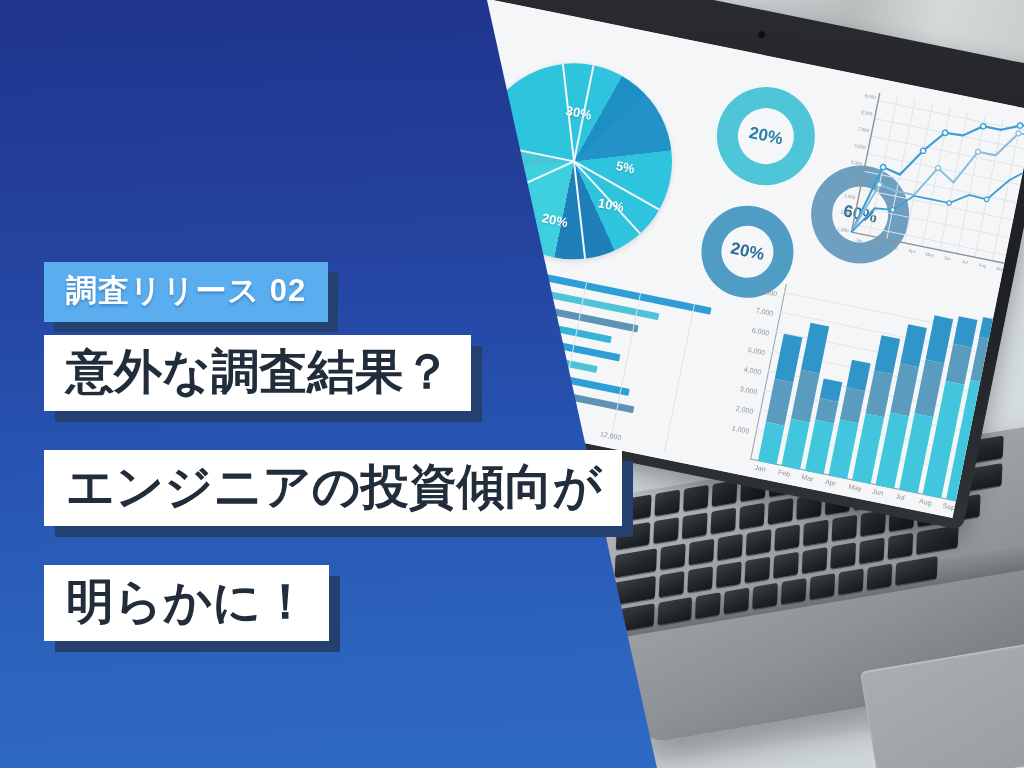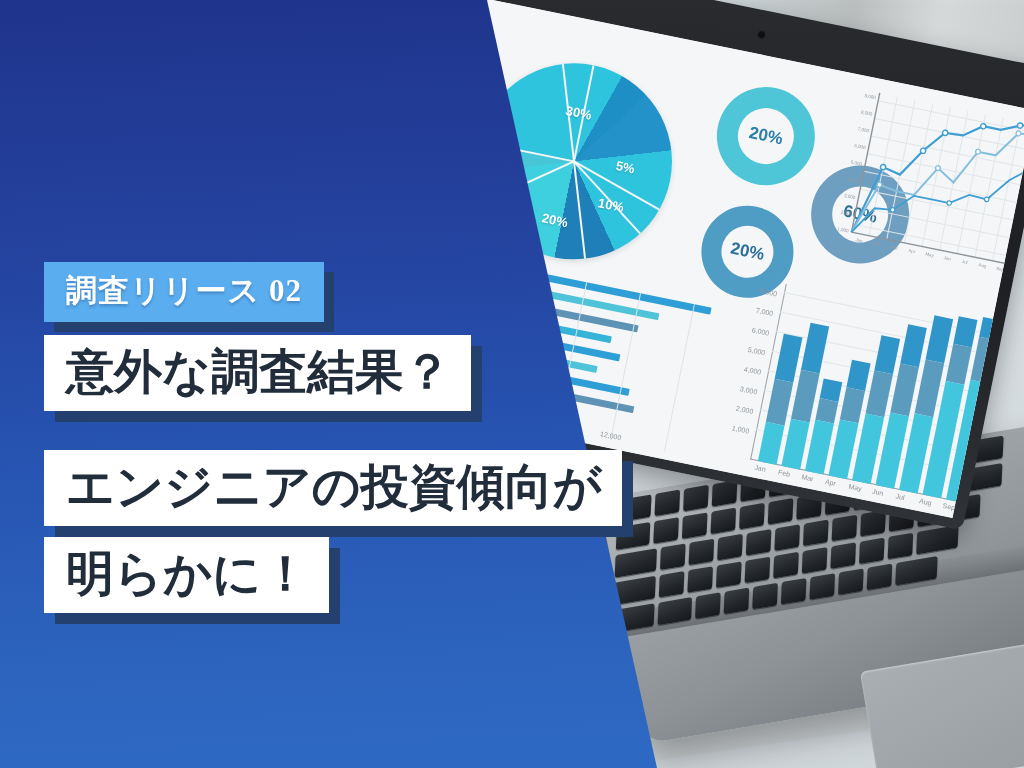--- a/index.html
+++ b/index.html
@@ -154,36 +154,36 @@
   .logo-line.l1 { font-size:44px; }
   .logo-line.l2 { font-size:52px; margin-top:3px; }
 
   
   .badge-wrap { position:absolute; left:44px; top:262px; }
   .badge-shadow { position:absolute; left:10px; top:10px; width:100%; height:100%; background:#23406e; }
   .badge {
     position:relative; background:#5aaef0; color:#ffffff;
     font-size:31px; font-weight:700; letter-spacing:1px;
     padding:8px 22px 10px 22px; white-space:nowrap;
-    font-family:Liberation Serif, serif;
+    font-family:Liberation Sans, sans-serif;
     text-shadow:0 2px 3px rgba(20,50,100,.35);
   }
 
   
   .title-line { position:absolute; }
   .tl-shadow { position:absolute; left:11px; top:11px; width:100%; height:100%; background:#23406e; }
   .tl-box {
     position:relative; background:#ffffff; color:#222d3b;
     font-size:48px; font-weight:700; letter-spacing:0px; white-space:nowrap;
     padding:12px 20px 16px 22px; line-height:1;
     font-family:"DejaVu Sans","Liberation Sans",sans-serif;
   }
   .t1 { left:44px; top:335px; }
   .t2 { left:44px; top:450px; }
-  .t3 { left:44px; top:537px; }
+  .t3 { left:44px; top:565px; }
 </style>
 </head>
 <body>
 
 <div id="stage">
 
   <div class="photo">
     <div class="photo-bg"></div>
     <div class="wall-blur"></div>
     <div class="desk"></div>

